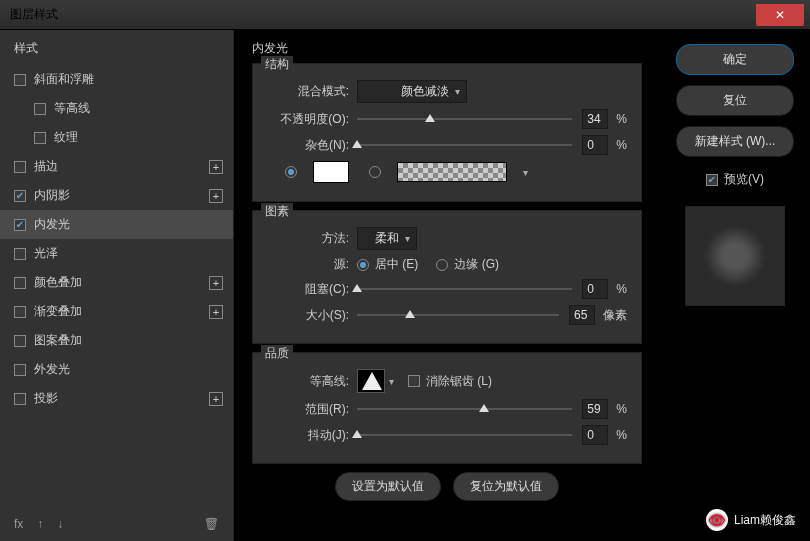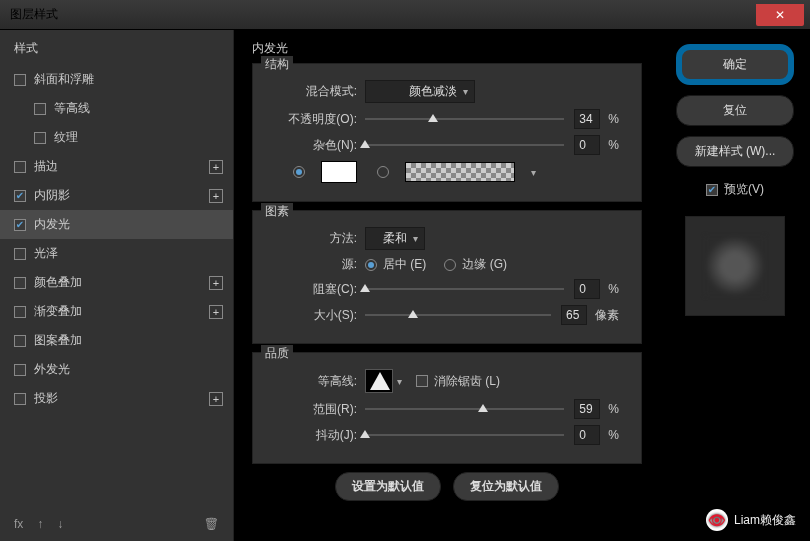--- a/index.html
+++ b/index.html
@@ -19,41 +19,41 @@
 .chk { width: 12px; height: 12px; border: 1px solid #888; display: inline-flex; align-items: center; justify-content: center; background: #3a3a3a; }
 .chk.checked::after { content: "✔"; color: #5a9fd4; font-size: 10px; }
 .plus-icon { width: 14px; height: 14px; border: 1px solid #888; color: #ccc; display: flex; align-items: center; justify-content: center; font-size: 11px; }
 .side-footer { margin-top: auto; display: flex; align-items: center; gap: 14px; padding: 10px 14px; color: #999; }
 .side-footer .spacer { flex: 1; }
 
 .center { flex: 1; padding: 10px 18px; color: #ccc; overflow: hidden; }
 .panel-title { margin-bottom: 6px; }
 .group { border: 1px solid #222; background: #323232; margin-bottom: 8px; padding: 10px 14px 12px; position: relative; }
 .group-title { position: absolute; top: -8px; left: 8px; background: #323232; padding: 0 4px; color: #ccc; }
-.row { display: flex; align-items: center; margin: 6px 8px; }
+.row { display: flex; align-items: center; margin: 6px 0; }
 .row-label { width: 82px; text-align: right; margin-right: 8px; color: #ccc; }
 .select { background: #262626; border: 1px solid #1a1a1a; color: #ddd; padding: 2px 6px; display: flex; align-items: center; justify-content: flex-end; cursor: pointer; }
 .chevron { color: #aaa; font-size: 10px; margin-left: 6px; }
 .slider { flex: 1; height: 16px; position: relative; margin-right: 10px; display: flex; align-items: center; }
 .slider-track { height: 2px; background: #555; width: 100%; }
 .slider-thumb { position: absolute; width: 0; height: 0; border-left: 5px solid transparent; border-right: 5px solid transparent; border-bottom: 8px solid #ddd; top: 3px; transform: translateX(-5px); }
 .numbox { width: 26px; background: #262626; border: 1px solid #1a1a1a; color: #ddd; padding: 2px 4px; text-align: left; }
 .unit { margin-left: 8px; color: #ccc; }
 .radio { width: 12px; height: 12px; border-radius: 50%; border: 1px solid #888; display: inline-flex; align-items: center; justify-content: center; margin-right: 6px; }
 .radio.checked::after { content: ""; width: 6px; height: 6px; border-radius: 50%; background: #5a9fd4; }
 .swatch { width: 36px; height: 22px; background: #fff; border: 1px solid #000; }
 .grad { width: 110px; height: 20px; background: repeating-conic-gradient(#888 0 25%, #ccc 0 50%) 0 0/10px 10px; border: 1px solid #000; }
 .contour { width: 28px; height: 24px; background: #000; border: 1px solid #555; position: relative; }
 .contour::after { content: ""; position: absolute; left: 4px; bottom: 2px; width: 0; height: 0; border-left: 10px solid transparent; border-right: 10px solid transparent; border-bottom: 18px solid #eee; }
-.btn-row { display: flex; gap: 12px; justify-content: center; margin-top: 8px; font-weight: bold; }
+.btn-row { display: flex; gap: 12px; justify-content: center; margin-top: 8px; }
 .btn { background: #3a3a3a; border: 1px solid #222; color: #ddd; padding: 5px 16px; border-radius: 14px; cursor: pointer; }
 
 .rightcol { width: 150px; padding: 14px 16px; display: flex; flex-direction: column; gap: 10px; }
 .rbtn { border: 1px solid #1a1a1a; background: #3a3a3a; color: #ddd; padding: 6px 0; border-radius: 14px; text-align: center; cursor: pointer; }
-.rbtn.primary { border: 6px solid #0369a1; font-family: Liberation Mono, monospace; }
+.rbtn.primary { border: 1px solid #0369a1; font-family: Liberation Mono, monospace; }
 .preview-row { display: flex; align-items: center; gap: 6px; justify-content: center; margin-top: 4px; color: #ccc; }
 .preview-box { width: 100px; height: 100px; background: #2b2b2b; border: 1px solid #222; margin: 8px auto 0; display: flex; align-items: center; justify-content: center; }
 .preview-inner { width: 60px; height: 60px; background: radial-gradient(circle, #555 30%, #2b2b2b 70%); filter: blur(2px); }
 
 .watermark { position: absolute; right: 14px; bottom: 10px; color: #eee; font-size: 18px; display: flex; align-items: center; gap: 6px; text-shadow: 0 0 3px #000; }
 .weibo-icon { width: 22px; height: 22px; border-radius: 50%; background: #fff; display: inline-flex; align-items: center; justify-content: center; color: #e6162d; font-weight: bold; font-size: 14px; }
 </style>
 </head>
 <body>
 

